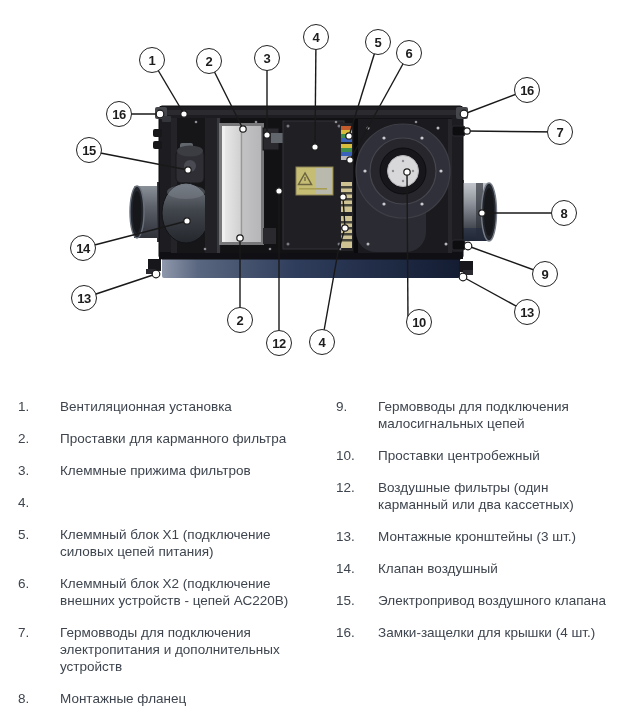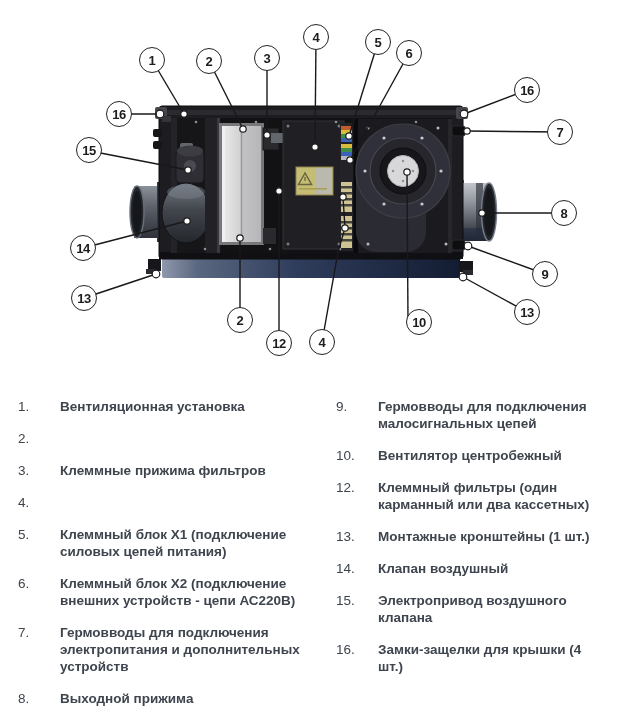--- a/index.html
+++ b/index.html
@@ -9,21 +9,21 @@
   .diagram svg{position:absolute;left:0;top:0;}
   .callout{position:absolute;width:26px;height:26px;border-radius:50%;background:#fff;
            border:1.7px solid #232323;box-sizing:border-box;display:flex;align-items:center;
            justify-content:center;font-size:13px;font-weight:700;color:#1d1d1d;letter-spacing:-0.4px;}
   .legend{position:absolute;left:0;top:398px;width:638px;color:#3e454e;font-size:13.5px;line-height:17px;}
   .col{position:absolute;top:0;}
   .col-left{left:18px;width:302px;}
   .col-right{left:336px;width:270px;}
   .row{display:flex;margin-bottom:15px;}
   .num{width:42px;flex:none;}
-  .txt{flex:1;font-weight:bold;}
+  .txt{flex:1;}
 </style>
 </head>
 <body>
 
 <div class="stage">
 
   <div class="diagram">
     <svg width="638" height="385" viewBox="0 0 638 385">
       <defs>
         <linearGradient id="gBand" x1="0" y1="0" x2="1" y2="0">
@@ -288,61 +288,62 @@
   </div>
 
   <div class="legend">
     <div class="col col-left">
       <div class="row">
         <span class="num">1.</span>
         <span class="txt">Вентиляционная установка</span>
       </div>
       <div class="row">
         <span class="num">2.</span>
+        <span class="txt">Проставки для карманного фильтра</span>
       </div>
       <div class="row">
         <span class="num">3.</span>
         <span class="txt">Клеммные прижима фильтров</span>
       </div>
       <div class="row">
         <span class="num">4.</span>
       </div>
       <div class="row">
         <span class="num">5.</span>
         <span class="txt">Клеммный блок Х1 (подключение силовых цепей питания)</span>
       </div>
       <div class="row">
         <span class="num">6.</span>
-        <span class="txt">Клеммный блок Х2 (подключение внешних устройств - цепи АС220В)</span>
+        <span class="txt">Клеммный блок Х2 (подключение внешних устройств - цепей АС220В)</span>
       </div>
       <div class="row">
         <span class="num">7.</span>
         <span class="txt">Гермовводы для подключения электропитания и дополнительных устройств</span>
       </div>
       <div class="row">
         <span class="num">8.</span>
-        <span class="txt">Выходной прижима</span>
+        <span class="txt">Монтажные фланец</span>
       </div>
     </div>
     <div class="col col-right">
       <div class="row">
         <span class="num">9.</span>
         <span class="txt">Гермовводы для подключения малосигнальных цепей</span>
       </div>
       <div class="row">
         <span class="num">10.</span>
-        <span class="txt">Вентилятор центробежный</span>
+        <span class="txt">Проставки центробежный</span>
       </div>
       <div class="row">
         <span class="num">12.</span>
-        <span class="txt">Клеммный фильтры (один карманный или два кассетных)</span>
+        <span class="txt">Воздушные фильтры (один карманный или два кассетных)</span>
       </div>
       <div class="row">
         <span class="num">13.</span>
-        <span class="txt">Монтажные кронштейны (1 шт.)</span>
+        <span class="txt">Монтажные кронштейны (3 шт.)</span>
       </div>
       <div class="row">
         <span class="num">14.</span>
         <span class="txt">Клапан воздушный</span>
       </div>
       <div class="row">
         <span class="num">15.</span>
         <span class="txt">Электропривод воздушного клапана</span>
       </div>
       <div class="row">

